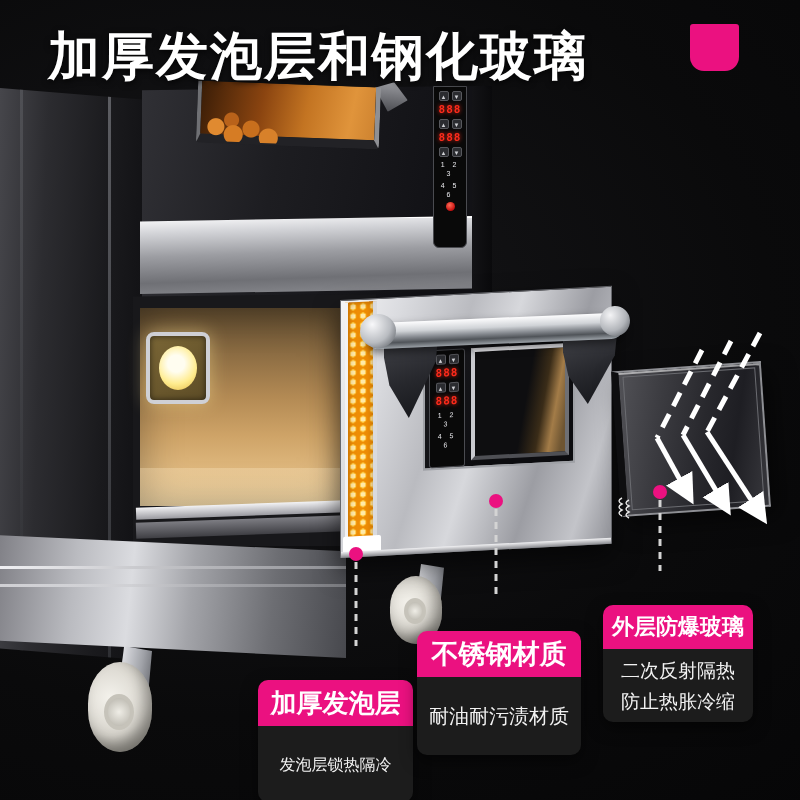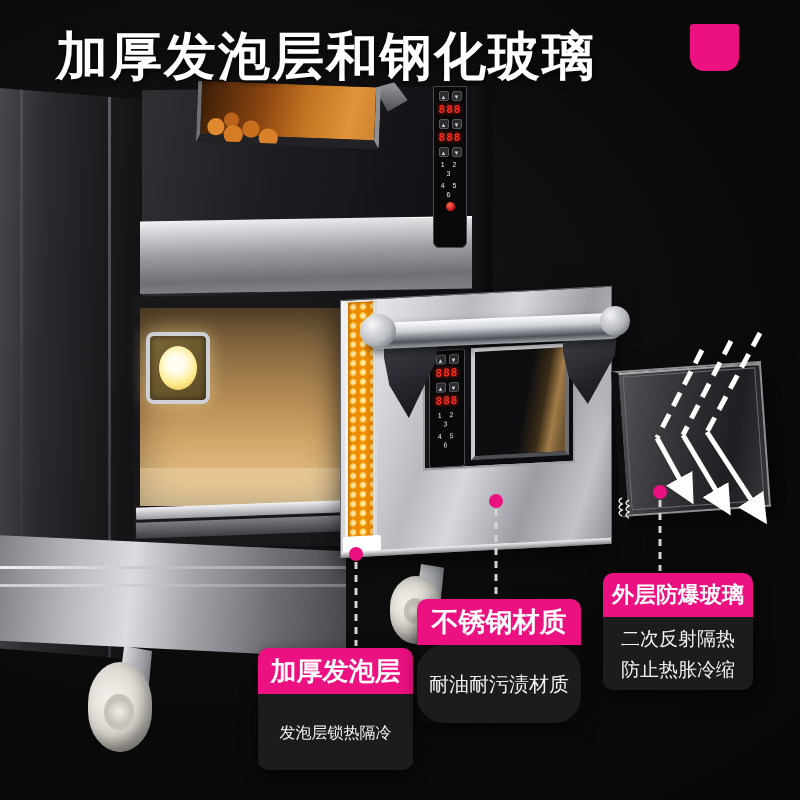--- a/index.html
+++ b/index.html
@@ -10,21 +10,21 @@
   *{margin:0;padding:0;box-sizing:border-box;}
   html,body{width:800px;height:800px;overflow:hidden;}
   body{
     font-family:"Liberation Sans","DejaVu Sans",sans-serif;
     background:radial-gradient(120% 90% at 30% 40%, #17171a 0%, #0a0a0b 55%, #050506 100%);
     position:relative;color:#fff;
   }
   .abs{position:absolute;}
 
   
-  #title{left:56px;top:22px;font-size:52px;font-weight:bold;letter-spacing:2px;
+  #title{left:48px;top:22px;font-size:52px;font-weight:bold;letter-spacing:2px;
     color:#fff;text-shadow:0 2px 6px rgba(0,0,0,.8);z-index:7;}
   #accent-square{left:690px;top:24px;width:49px;height:47px;background:var(--magenta);
     border-radius:3px 3px 14px 14px;z-index:7;}
 
   
   #side-left{left:0;top:88px;width:142px;height:572px;
     background:linear-gradient(92deg,#46464b 0%,#2c2c30 30%,#1a1a1d 70%,#101013 100%);
     clip-path:polygon(0 0,100% 2%,100% 100%,0 98%);}
   .seam{top:0;width:3px;height:100%;background:linear-gradient(180deg,#5d5e63,#2e2f33);}
   #seam1{left:108px;} #seam2{left:20px;opacity:.6;}
@@ -149,31 +149,31 @@
 
   
   #ann{left:0;top:0;width:800px;height:800px;z-index:5;pointer-events:none;}
   .refl-dash{stroke:#fff;stroke-width:5;fill:none;stroke-dasharray:15 9;}
   .refl-solid{stroke:#fff;stroke-width:5;fill:none;}
   .leader{stroke:#d4d4d4;stroke-width:3;fill:none;stroke-dasharray:7 6;}
   .dot{fill:var(--magenta);}
   .coil{stroke:#e8e8e8;stroke-width:1.4;fill:none;}
 
   
-  .callout{z-index:6;text-align:center;box-shadow:0 6px 16px rgba(0,0,0,.5);border-radius:10px;}
+  .callout{z-index:6;text-align:center;box-shadow:0 6px 16px rgba(0,0,0,.5);border-radius:10px;margin-top:32px;}
   .co-head{background:var(--magenta);color:#fff;font-weight:bold;border-radius:10px 10px 0 0;
     display:flex;align-items:center;justify-content:center;}
   .co-body{background:rgba(30,30,30,.95);color:#f2f2f2;border-radius:0 0 10px 10px;
     display:flex;flex-direction:column;justify-content:center;}
   #co-foam{left:258px;top:648px;width:155px;}
   #co-foam .co-head{height:46px;font-size:26px;}
   #co-foam .co-body{height:76px;font-size:16px;line-height:33px;}
   #co-steel{left:417px;top:599px;width:164px;}
   #co-steel .co-head{height:46px;font-size:27px;}
-  #co-steel .co-body{height:78px;font-size:20px;line-height:34px;border-radius:27px;}
+  #co-steel .co-body{height:78px;font-size:20px;line-height:34px;}
   #co-glass{left:603px;top:573px;width:150px;}
   #co-glass .co-head{height:44px;font-size:22px;}
   #co-glass .co-body{height:73px;font-size:19px;line-height:31px;}
 </style>
 </head>
 <body>
 
 <div class="abs" id="side-left">
   <div class="abs seam" id="seam1"></div>
   <div class="abs seam" id="seam2"></div>

